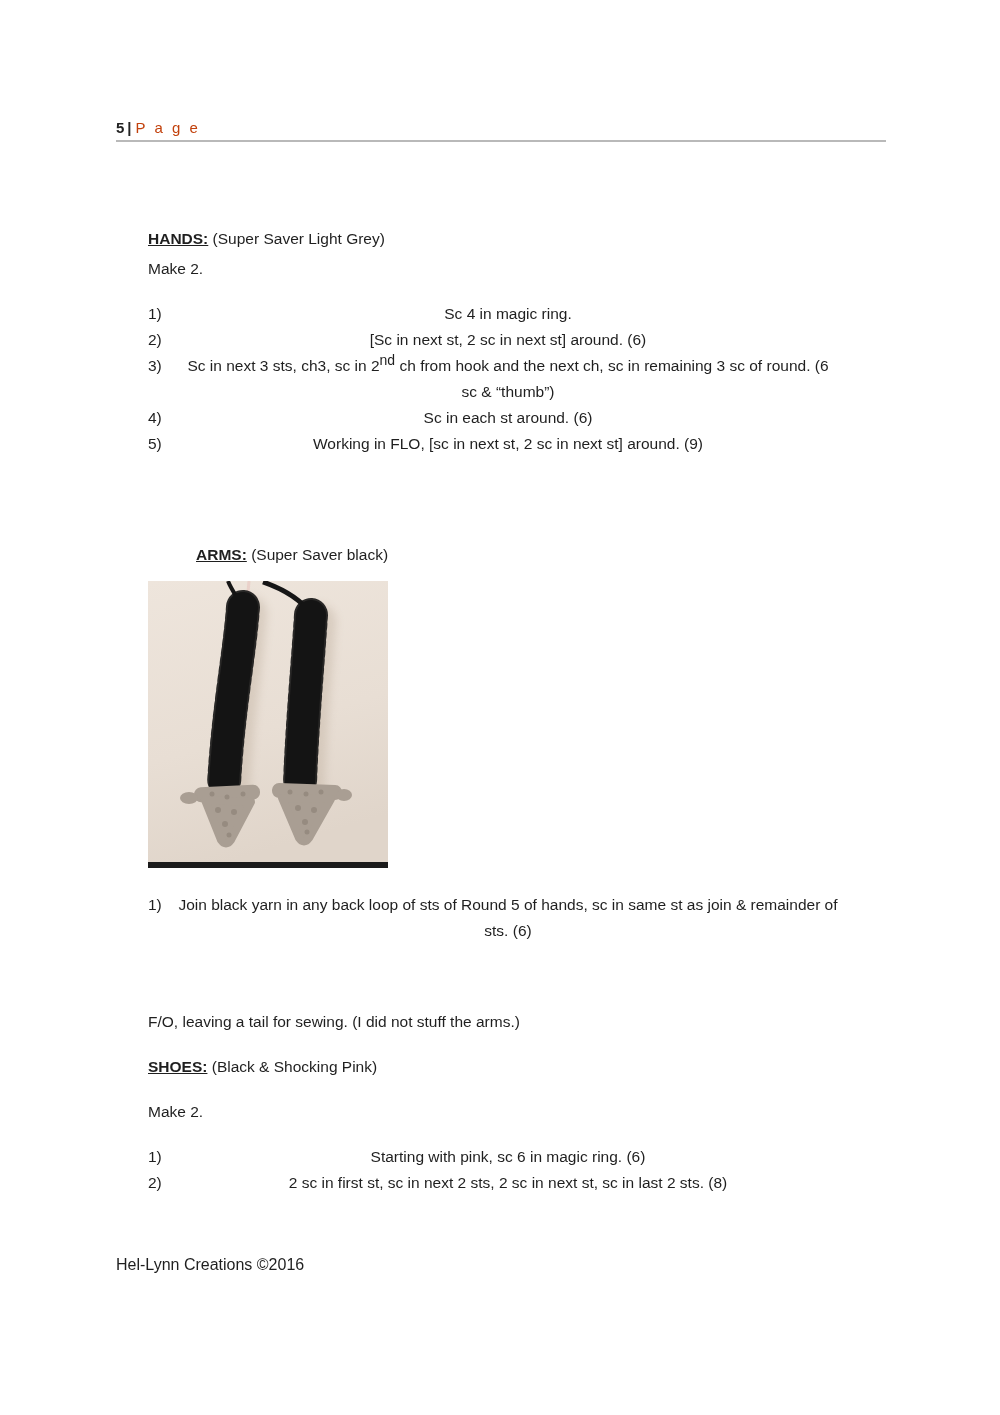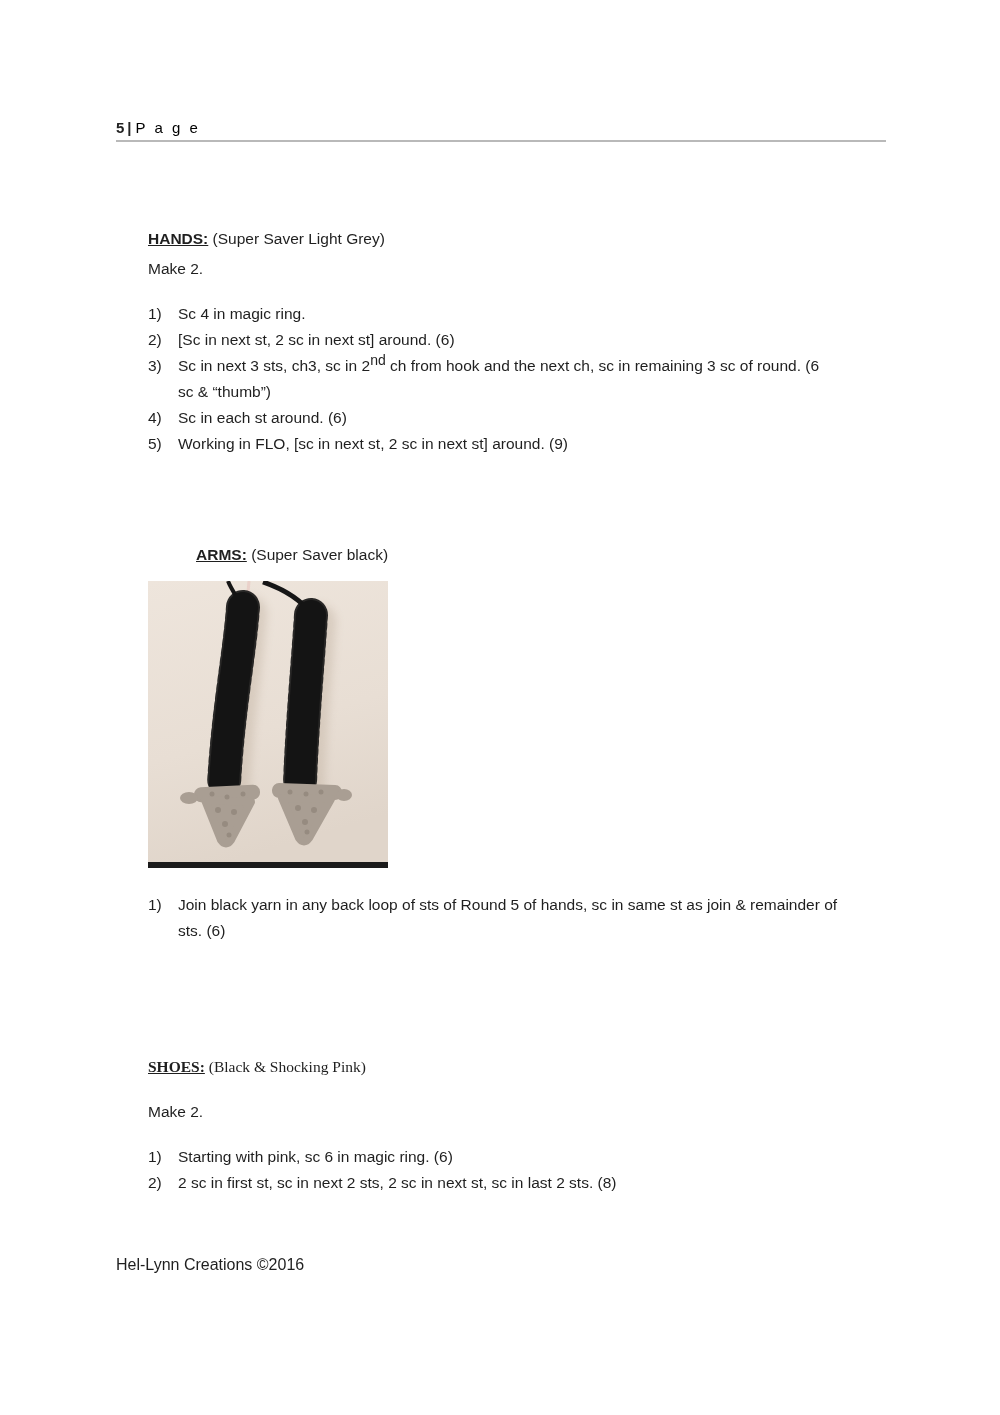--- a/index.html
+++ b/index.html
@@ -12,38 +12,38 @@
     overflow:hidden;
   }
 
   
   .hdr {
     position:absolute; left:116px; top:119px; width:770px;
     font-size:15px; line-height:18px; white-space:nowrap;
   }
   .hdr .num { font-weight:bold; color:#222; }
   .hdr .sep { font-weight:bold; color:#222; margin:0 4px 0 3px; }
-  .hdr .lbl { color:#000000; letter-spacing:2.5px; }
+  .hdr .lbl { color:#c2410c; letter-spacing:2.5px; }
   .hdr-rule {
     position:absolute; left:116px; top:140px; width:770px; height:0;
     border-top:2px solid #b9b9b9;
   }
 
   
   .t {
     position:absolute; left:148px; width:705px;
     font-size:15.5px; line-height:26px;
   }
   .bold-u { font-weight:bold; text-decoration:underline; }
 
   
   .steps { position:absolute; left:148px; width:700px; font-size:15.5px; line-height:26px; }
   .srow { display:flex; align-items:flex-start; }
   .srow .n  { flex:0 0 30px; width:30px; }
-  .srow .tx { width:660px; }
+  .srow .tx { width:660px;text-align:center; }
   sup.ord { font-size:14px; line-height:0; vertical-align:super; }
 
   
   .photo {
     position:absolute; left:148px; top:581px; width:240px; height:287px;
     line-height:0;
   }
 
   
   .ftr {
@@ -165,22 +165,23 @@
   </div>
 
   <div class="steps" style="top:892px;">
     <div class="srow">
       <span class="n">1)</span>
       <span class="tx">Join black yarn in any back loop of sts of Round 5 of hands, sc in same st as join &amp; remainder of sts. (6)</span>
     </div>
   </div>
 
 
+  <div class="t" style="top:1009px;">F/O, leaving a tail for sewing. (I did not stuff the arms.)</div>
 
-  <div class="t" style="top:1054px;font-family:Liberation Serif, serif;">
+  <div class="t" style="top:1054px;">
     <span class="bold-u">SHOES:</span>
     <span>(Black &amp; Shocking Pink)</span>
   </div>
 
   <div class="t" style="top:1099px;">Make 2.</div>
 
   <div class="steps" style="top:1144px;">
     <div class="srow">
       <span class="n">1)</span>
       <span class="tx">Starting with pink, sc 6 in magic ring. (6)</span>

